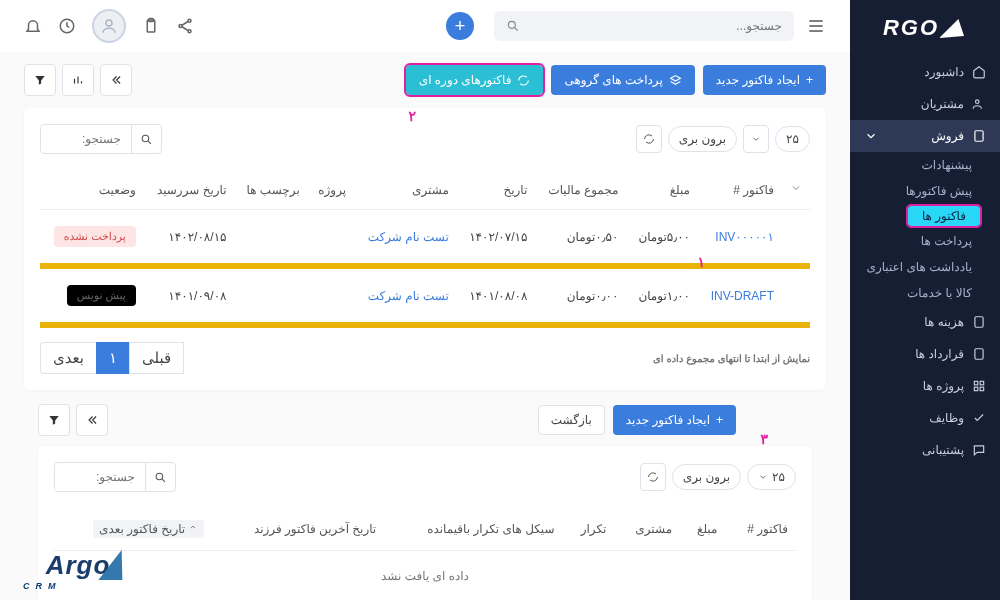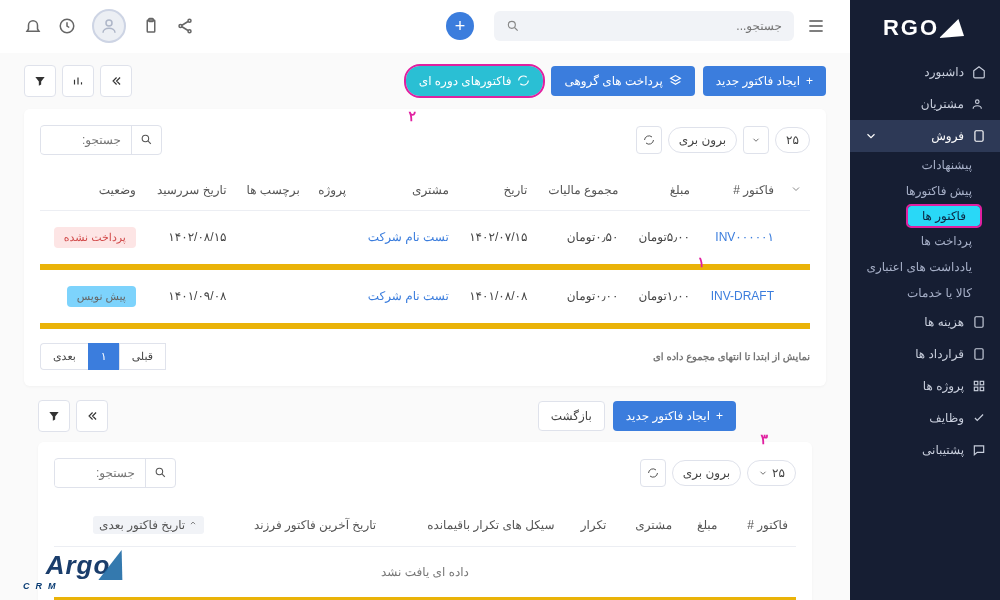--- a/index.html
+++ b/index.html
@@ -1,19 +1,19 @@
 <!DOCTYPE html>
 <html dir="rtl" lang="fa"><head>
 <meta charset="utf-8">
 <style>
 * { margin:0; padding:0; box-sizing:border-box; font-family: Tahoma, Arial, sans-serif; }
 body { background:#fafafa; font-size:12px; color:#444; direction:rtl; }
 .app { display:flex; width:1000px; height:600px; overflow:hidden; }
 .sidebar { width:150px; background:#161e33; flex-shrink:0; display:flex; flex-direction:column; }
-.logo { height:56px; display:flex; align-items:center; justify-content:center; color:#fff; font-size:22px; font-weight:bold; letter-spacing:2px; }
+.logo { height:56px; display:flex; align-items:center; justify-content:center; color:#fff; font-size:22px; font-style:italic; font-weight:bold; letter-spacing:2px; }
 .logo::before { content:""; width:0; height:0; border-left:12px solid transparent; border-right:12px solid transparent; border-bottom:18px solid #fff; margin-left:4px; transform:skewX(-25deg) rotate(-5deg); }
 .nav { flex:1; overflow:auto; }
 .nav-item { display:flex; align-items:center; gap:8px; padding:9px 14px; color:#c8cedc; cursor:pointer; font-size:12px; }
 .nav-item svg { width:14px; height:14px; }
 .nav-item.active { background:#2d3956; color:#fff; }
 .nav-chevron { margin-right:auto; }
 .nav-sub { padding:6px 28px 6px 0; color:#a7b0c8; cursor:pointer; font-size:12px; }
 .nav-sub.highlighted { display:inline-block; margin-right:20px; margin-top:2px; margin-bottom:2px; background:#29d8f7; color:#0a2440; border-radius:3px; padding:3px 14px; outline:2px solid #e020a0; }
 .main { flex:1; display:flex; flex-direction:column; background:#fafafa; position:relative; overflow:hidden; }
 .topbar { height:56px; display:flex; align-items:center; padding:0 24px; gap:12px; background:#fff; }
@@ -22,42 +22,42 @@
 .searchbox input { border:none; background:none; outline:none; flex:1; font-size:12px; direction:rtl; }
 .plus-circle { width:28px; height:28px; border-radius:50%; background:#3b7ddd; display:flex; align-items:center; justify-content:center; color:#fff; font-size:18px; cursor:pointer; margin-right:8px; }
 .topbar-right { margin-right:auto; display:flex; align-items:center; gap:16px; }
 .topbar-right .iconbtn { width:18px; height:18px; cursor:pointer; color:#666; }
 .avatar-circle { width:34px; height:34px; border-radius:50%; border:2px solid #cdd4e4; background:#eceff4; display:flex; align-items:center; justify-content:center; cursor:pointer; }
 .content { padding:12px 24px; overflow-y:auto; }
 .actionbar { display:flex; align-items:center; gap:8px; margin-bottom:12px; }
 .btn { display:inline-flex; align-items:center; gap:6px; border-radius:4px; padding:7px 12px; font-size:12px; cursor:pointer; border:1px solid transparent; }
 .btn-primary { background:#3b7ddd; color:#fff; }
 .btn-blue { background:#3b7ddd; color:#fff; }
-.btn-teal { background:#2abfd4; color:#fff; outline:2px solid #e020a0; outline-offset:0;border-radius:14px; }
+.btn-teal { background:#2abfd4; color:#fff; outline:2px solid #e020a0; outline-offset:0; }
 .icongroup { margin-right:auto; display:flex; gap:6px; }
 .iconbox { width:32px; height:32px; border:1px solid #dfe2eb; border-radius:4px; display:flex; align-items:center; justify-content:center; background:#fff; cursor:pointer; color:#333; }
 .card { background:#fff; border-radius:6px; padding:16px; box-shadow:0 1px 3px rgba(0,0,0,.04); margin-bottom:14px; }
 .toolbar { display:flex; align-items:center; gap:6px; margin-bottom:16px; }
 .select-pill { display:flex; align-items:center; gap:4px; border:1px solid #dfe2eb; border-radius:13px; background:#fff; padding:5px 10px; font-size:12px; }
 .chev-pill { width:26px; height:28px; border:1px solid #dfe2eb; border-radius:4px; background:#fff; display:flex; align-items:center; justify-content:center; cursor:pointer; }
 .toolbar .spacer { flex:1; }
 .small-search { display:flex; align-items:center; border:1px solid #dfe2eb; border-radius:4px; overflow:hidden; }
 .small-search span.sicon { width:30px; height:28px; display:flex; align-items:center; justify-content:center; border-left:1px solid #dfe2eb; cursor:pointer; }
 .small-search input { border:none; outline:none; padding:6px 10px; width:90px; font-size:12px; direction:rtl; }
 table { width:100%; border-collapse:collapse; }
 th { font-weight:normal; color:#555; font-size:12px; text-align:right; padding:12px 8px; border-bottom:1px solid #eceef3; }
 th.chev { width:18px; }
 td { padding:16px 8px; text-align:right; font-size:12px; border-bottom:6px solid #eab308; }
 .link { color:#3b7ddd; cursor:pointer; }
 .badge { display:inline-block; padding:4px 10px; border-radius:4px; font-size:11px; }
 .badge-danger { background:#fde5e5; color:#d24b4b; }
-.badge-draft { background:#7dd3fc; color:#666; }
+.badge-draft { background:#000000; color:#666; }
 .pager { display:flex; align-items:center; margin-top:14px; gap:0; }
 .pager .pgtext { flex:1; color:#777; font-size:10px;font-weight:bold; }
-.pager .pgbtn { border:1px solid #e0e3ec; padding:6px 12px; background:#fff; cursor:pointer; font-size:11px; }
+.pager .pgbtn { border:1px solid #e0e3ec; padding:6px 12px; background:#fff; cursor:pointer; font-size:15px; }
 .pager .pgbtn.active { background:#3b7ddd; color:#fff; border-color:#3b7ddd; }
 .pager .pgbtn:first-of-type { border-radius:0 4px 4px 0; }
 .pager .pgbtn:last-of-type { border-radius:4px 0 0 4px; }
 .pager .pgbtn + .pgbtn { border-right:none; }
 .sec2-actions { display:flex; align-items:center; gap:8px; margin:6px 0 10px; }
 .btn-light { background:#fff; color:#444; border:1px solid #dfe2eb; }
 .annot { position:absolute; color:#e020a0; font-weight:bold; font-size:14px; pointer-events:none; z-index:50; }
 .sorted { display:inline-flex; align-items:center; gap:3px; background:#f1f3f7; padding:2px 6px; border-radius:3px; }
 .empty { text-align:center; padding:18px; color:#777; }
 .crm-logo { position:absolute; bottom:6px; left:23px; width:110px; height:48px; display:flex; flex-direction:column; align-items:center; justify-content:center; font-style:italic; font-weight:bold; }

